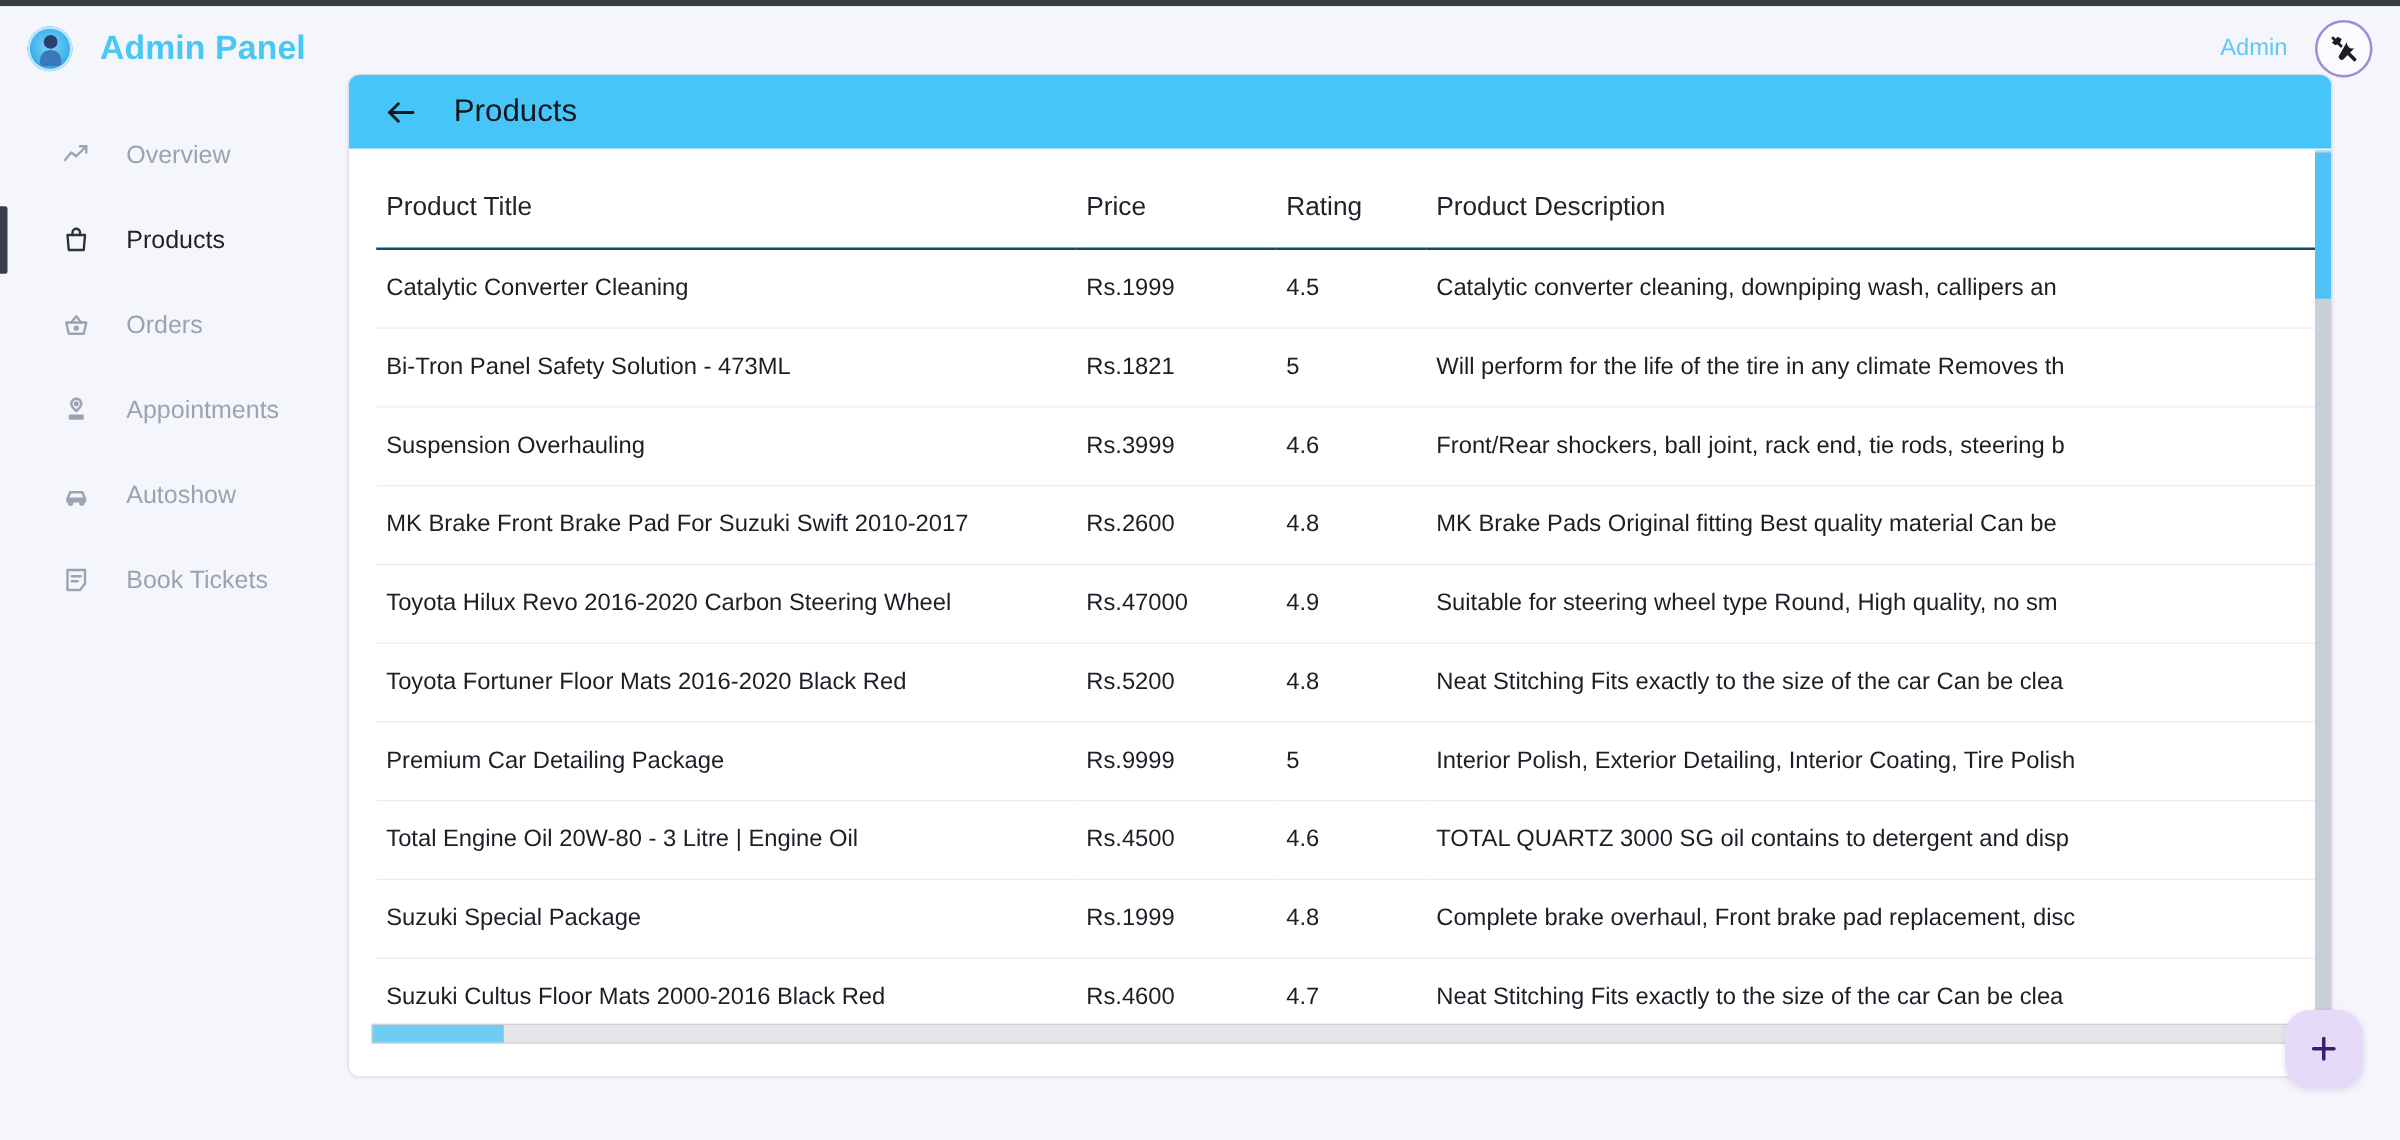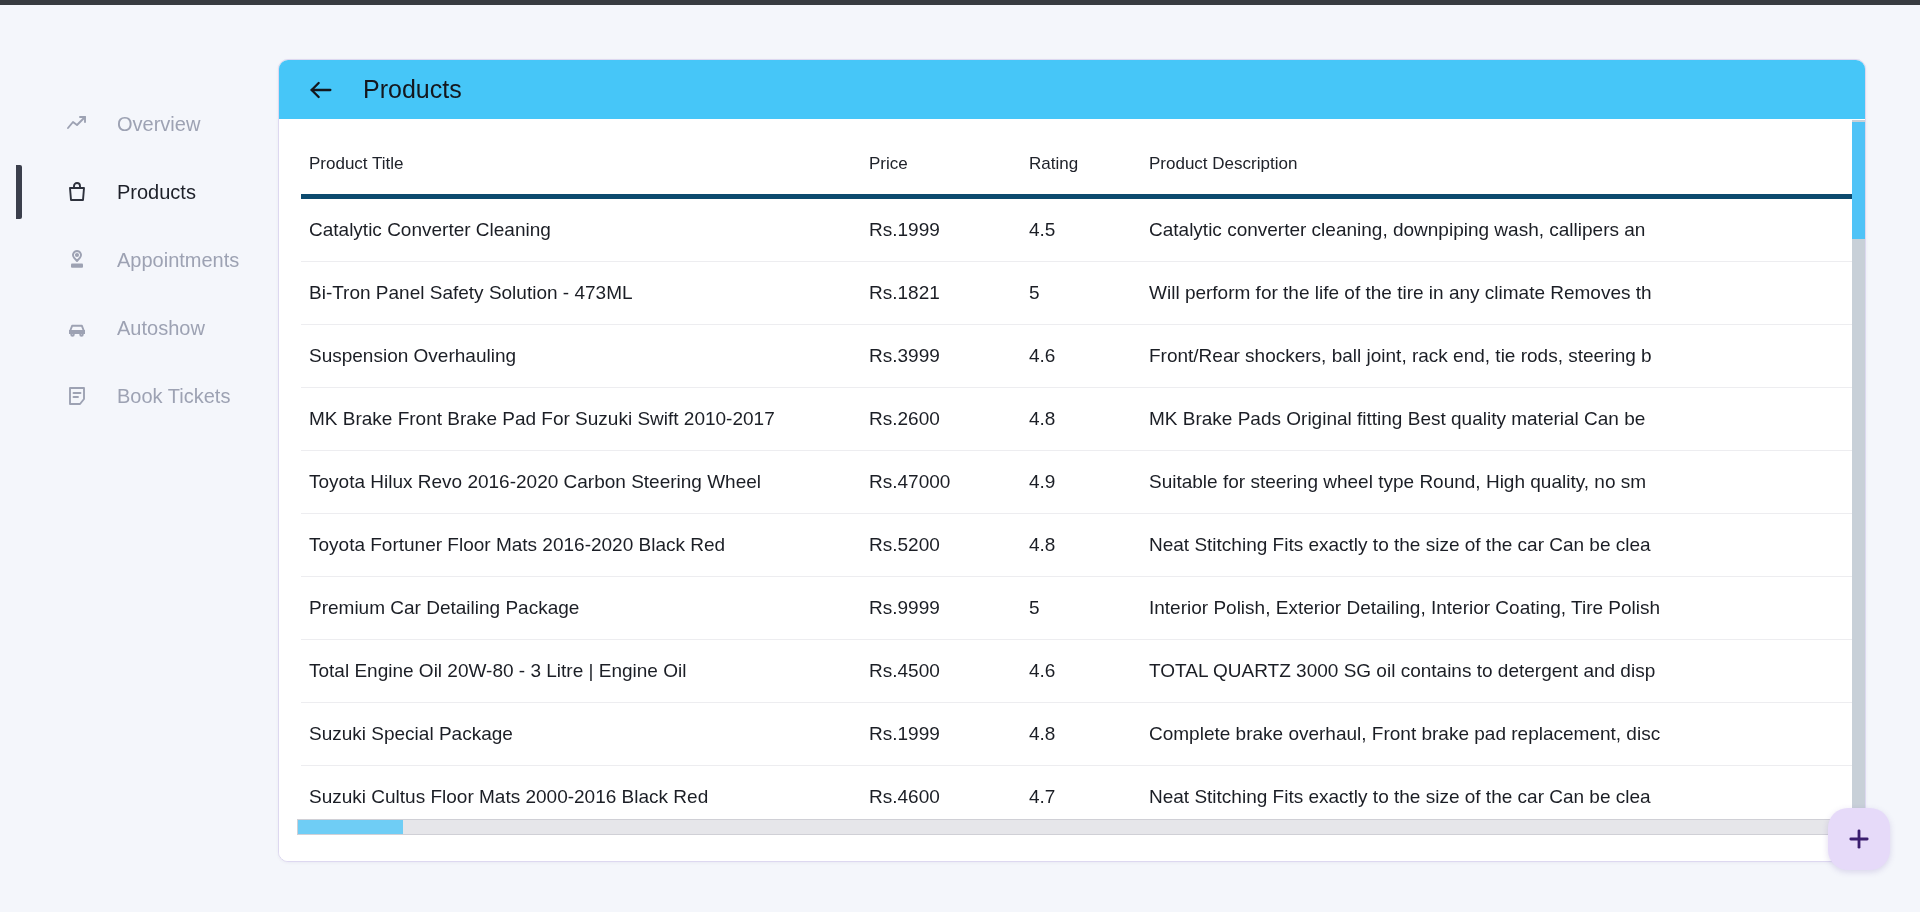--- a/index.html
+++ b/index.html
@@ -46,21 +46,21 @@
   }
   .admin-label { font-size: 19px; color: #5ec8f8; }
   .tools-circle {
     width: 46px; height: 46px; border-radius: 50%;
     background: #fbfbfe; border: 2px solid #9b8fd6;
     display: flex; align-items: center; justify-content: center;
   }
 
   
   .sidebar {
-    position: absolute; top: 72px; left: 16px; width: 278px; height: 840px;
+    position: absolute; top: 72px; left: 0; width: 278px; height: 840px;
     background: #f4f6fb; padding-top: 18px;
   }
   .nav-item {
     position: relative; height: 68px; display: flex; align-items: center;
     padding-left: 48px; gap: 27px; cursor: pointer;
   }
   .nav-item .nav-ic { width: 26px; height: 26px; display:flex; align-items:center; justify-content:center; color: #9da2b3; }
   .nav-item .nav-lbl { font-size: 20px; color: #9da2b3; }
   .nav-item.active .nav-ic { color: #2d313c; }
   .nav-item.active .nav-lbl { color: #1d2029; font-weight: 500; }
@@ -85,22 +85,22 @@
   .table-shell {
     position: relative; height: 744px; background: #fff;
     border-top: 1px solid transparent;
   }
   .table-scroll {
     position: absolute; top: 0; left: 0; right: 0; bottom: 0;
     padding: 8px 22px 0 22px; overflow: hidden;
   }
   table { width: 1800px; border-collapse: collapse; table-layout: fixed; }
   th {
-    text-align: left; font-size: 17px; font-weight: 400; color: #20232b;
-    padding: 26px 8px 20px 8px; border-bottom: 5px solid #0c4a6e;
+    text-align: left; font-size: 21px; font-weight: 400; color: #20232b;
+    padding: 26px 8px 20px 8px; border-bottom: 2px solid #0c4a6e;
   }
   td {
     font-size: 19px; color: #1b1e25; padding: 20px 8px;
     border-bottom: 1px solid #ededf0; white-space: nowrap; overflow: hidden; margin-left: 24px;
   }
   col.c-title { width: 560px; }
   col.c-price { width: 160px; }
   col.c-rating { width: 120px; }
   col.c-desc  { width: 960px; }
 
@@ -128,20 +128,37 @@
     box-shadow: 0 2px 6px rgba(90,60,160,.18);
   }
 </style>
 </head>
 <body>
 
 <div id="app">
 
   <div class="os-strip"></div>
 
+  <div class="topbar">
+    <div class="brand">
+      <div class="logo-badge"></div>
+      <div class="brand-title">Admin Panel</div>
+    </div>
+    <div class="topbar-right">
+      <div class="admin-label">Admin</div>
+      <div class="tools-circle">
+        <svg width="26" height="26" viewBox="0 0 24 24" fill="none" stroke="#1b1d22" stroke-width="2.1" stroke-linecap="round" stroke-linejoin="round">
+          <path d="M14.7 6.3a4 4 0 0 0 5.3 5.2l-8 8a2.1 2.1 0 0 1-3-3z" fill="#1b1d22" stroke="none"></path>
+          <path d="M4 4l6 6"></path>
+            <path d="M3.2 7.5L7.5 3.2l3 1.6-1.4 3.2-3.2 1.4z" fill="#1b1d22" stroke="none"></path>
+          <path d="M13.5 13.5L20 20" stroke-width="2.6"></path>
+        </svg>
+      </div>
+    </div>
+  </div>
 
   <div class="sidebar">
 
     <div class="nav-item">
       <span class="nav-ic">
         <svg width="24" height="24" viewBox="0 0 24 24" fill="none" stroke="currentColor" stroke-width="1.9" stroke-linecap="round" stroke-linejoin="round">
           <polyline points="3 16 8 10 12 13 20 5"></polyline>
             <polyline points="15 5 20 5 20 10"></polyline>
         </svg>
       </span>
@@ -152,20 +169,30 @@
       <span class="nav-ic">
         <svg width="24" height="24" viewBox="0 0 24 24" fill="none" stroke="currentColor" stroke-width="1.9" stroke-linecap="round" stroke-linejoin="round">
           <path d="M5 8h14l-1 12H6z"></path>
             <path d="M9 8V6a3 3 0 0 1 6 0v2"></path>
         </svg>
       </span>
       <span class="nav-lbl">Products</span>
     </div>
 
 
+    <div class="nav-item">
+      <span class="nav-ic">
+        <svg width="24" height="24" viewBox="0 0 24 24" fill="none" stroke="currentColor" stroke-width="1.9" stroke-linecap="round" stroke-linejoin="round">
+          <path d="M4 10h16l-2 9H6z"></path>
+            <path d="M8 10l4-5 4 5"></path>
+            <circle cx="12" cy="14.5" r="1.2"></circle>
+        </svg>
+      </span>
+      <span class="nav-lbl">Orders</span>
+    </div>
 
     <div class="nav-item">
       <span class="nav-ic">
         <svg width="24" height="24" viewBox="0 0 24 24" fill="none" stroke="currentColor" stroke-width="1.9" stroke-linecap="round" stroke-linejoin="round">
           <path d="M12 3a4 4 0 0 1 3 6.6L12 13 9 9.6A4 4 0 0 1 12 3z"></path>
           <circle cx="12" cy="7" r="1.1" fill="currentColor"></circle>
           <rect x="6" y="15.5" width="12" height="4.2" rx="1" fill="currentColor" stroke="none"></rect>
         </svg>
       </span>
       <span class="nav-lbl">Appointments</span>

